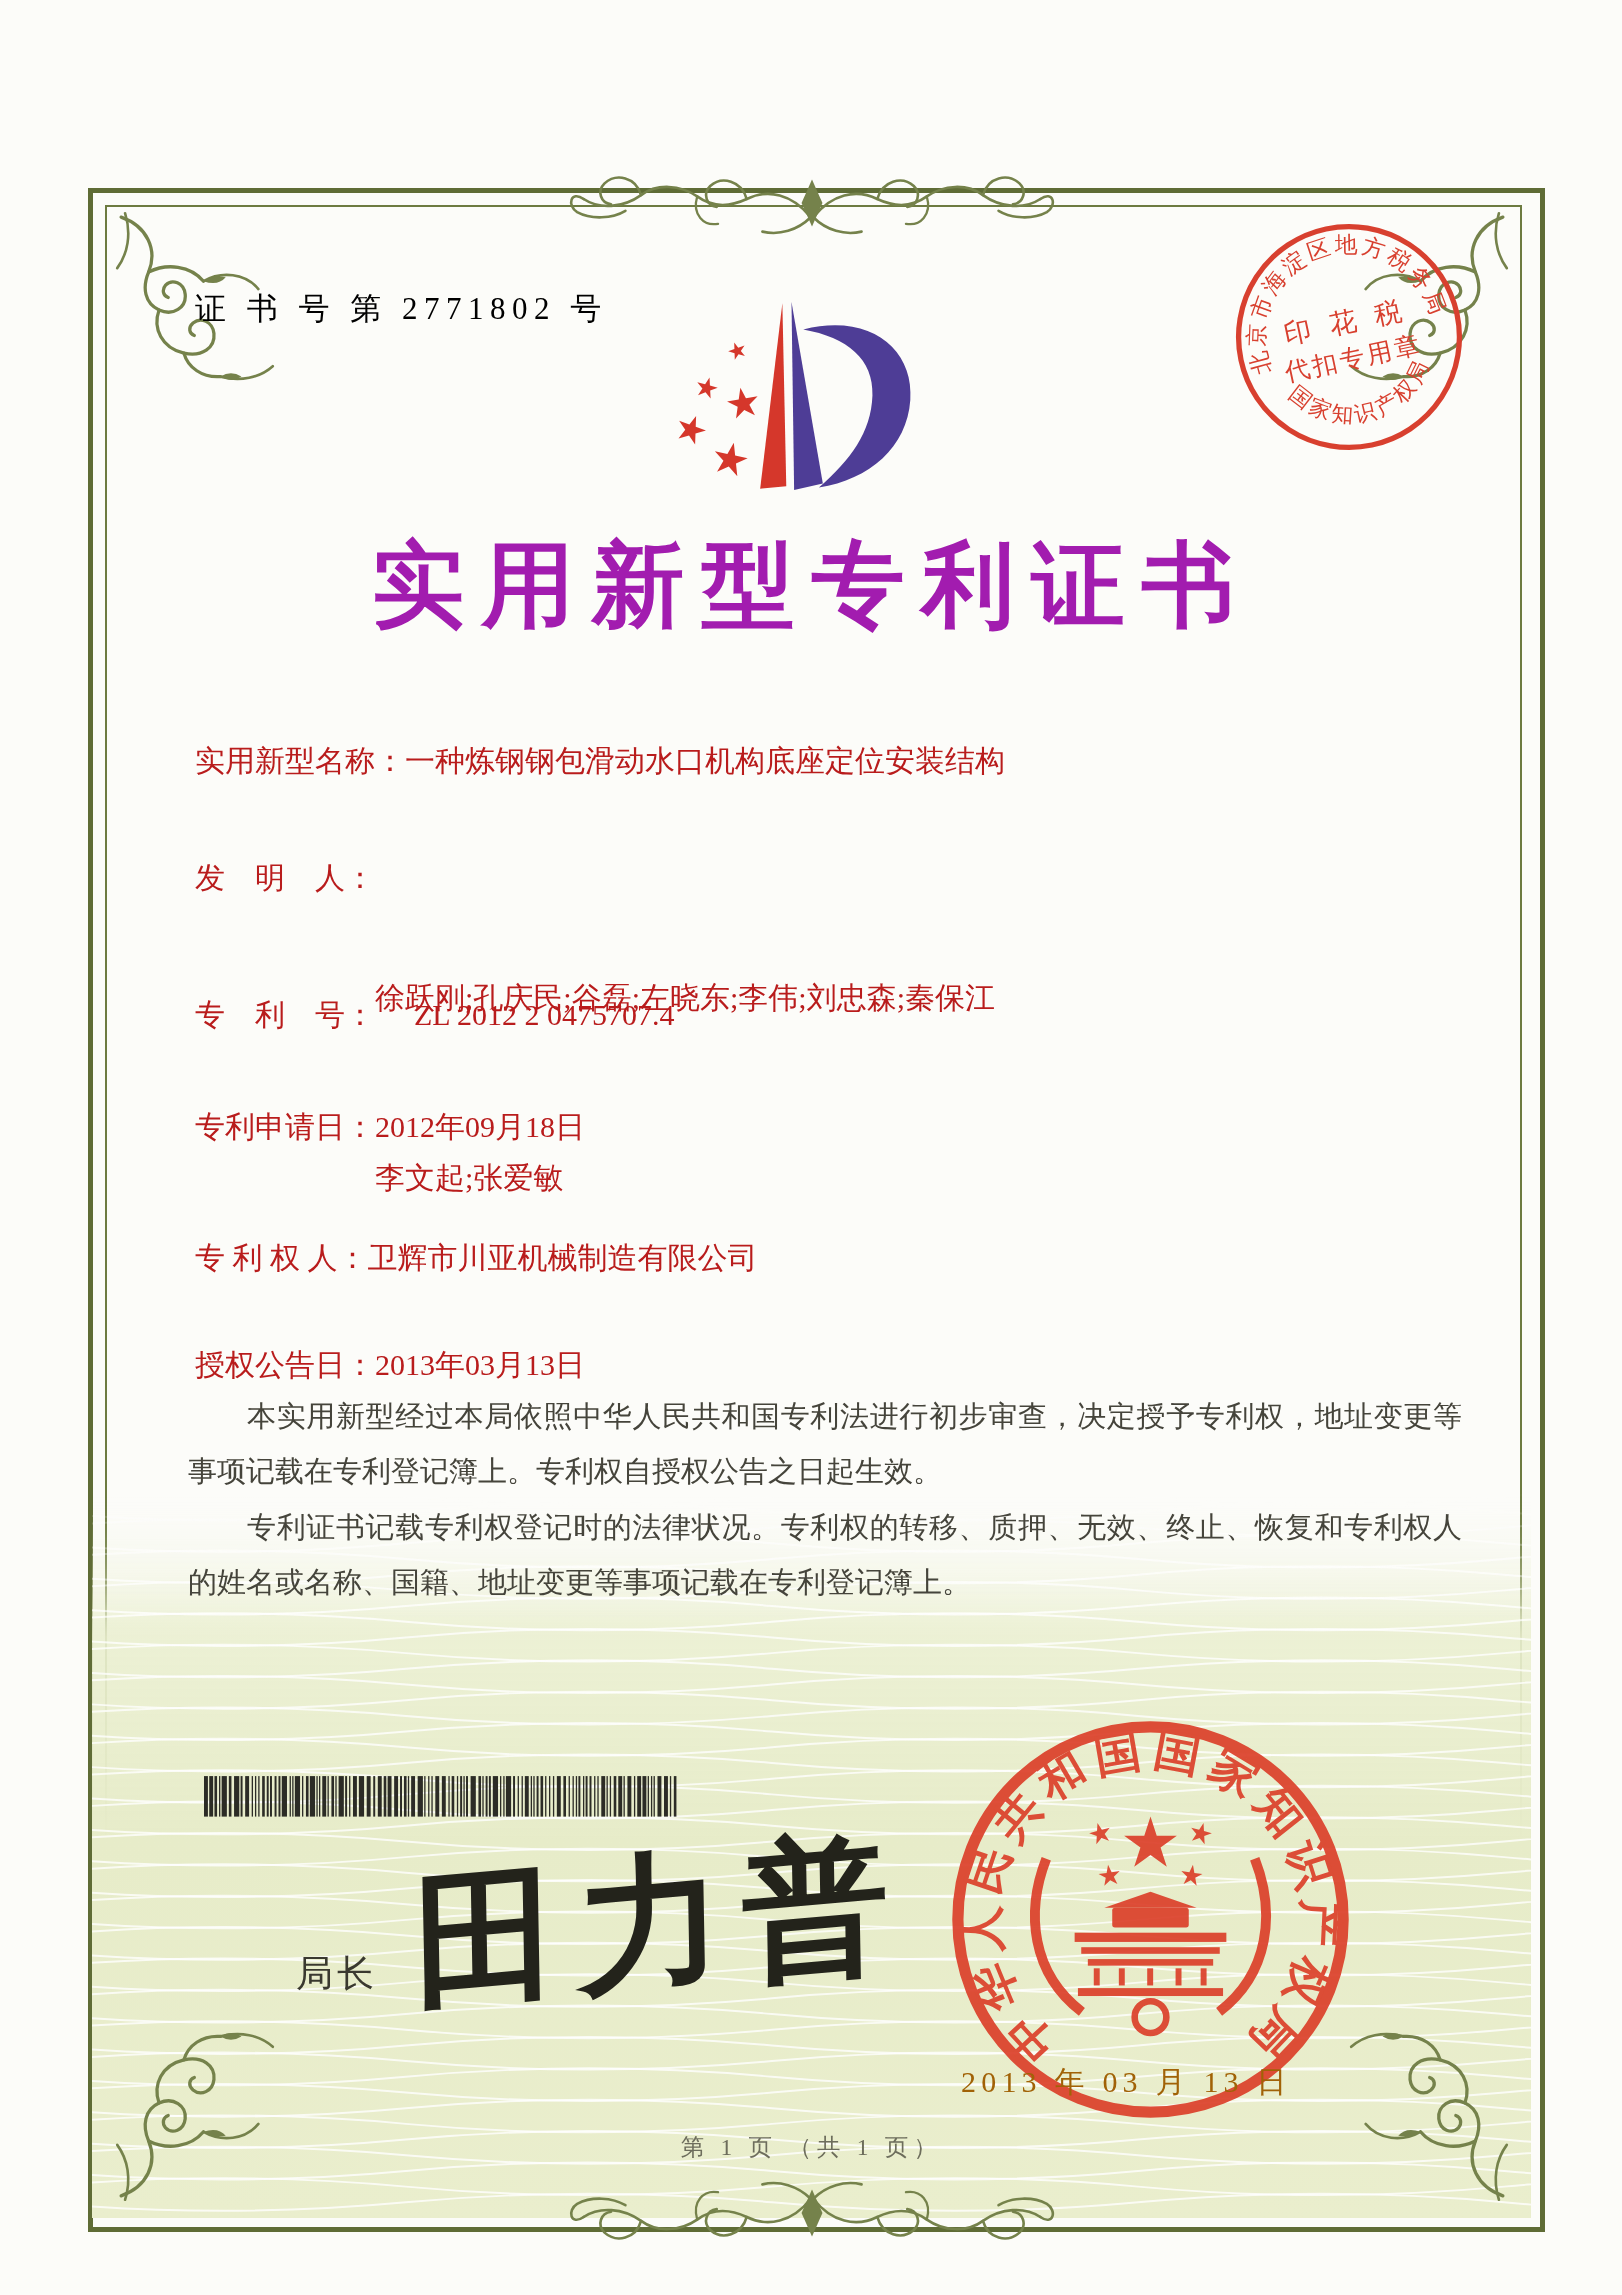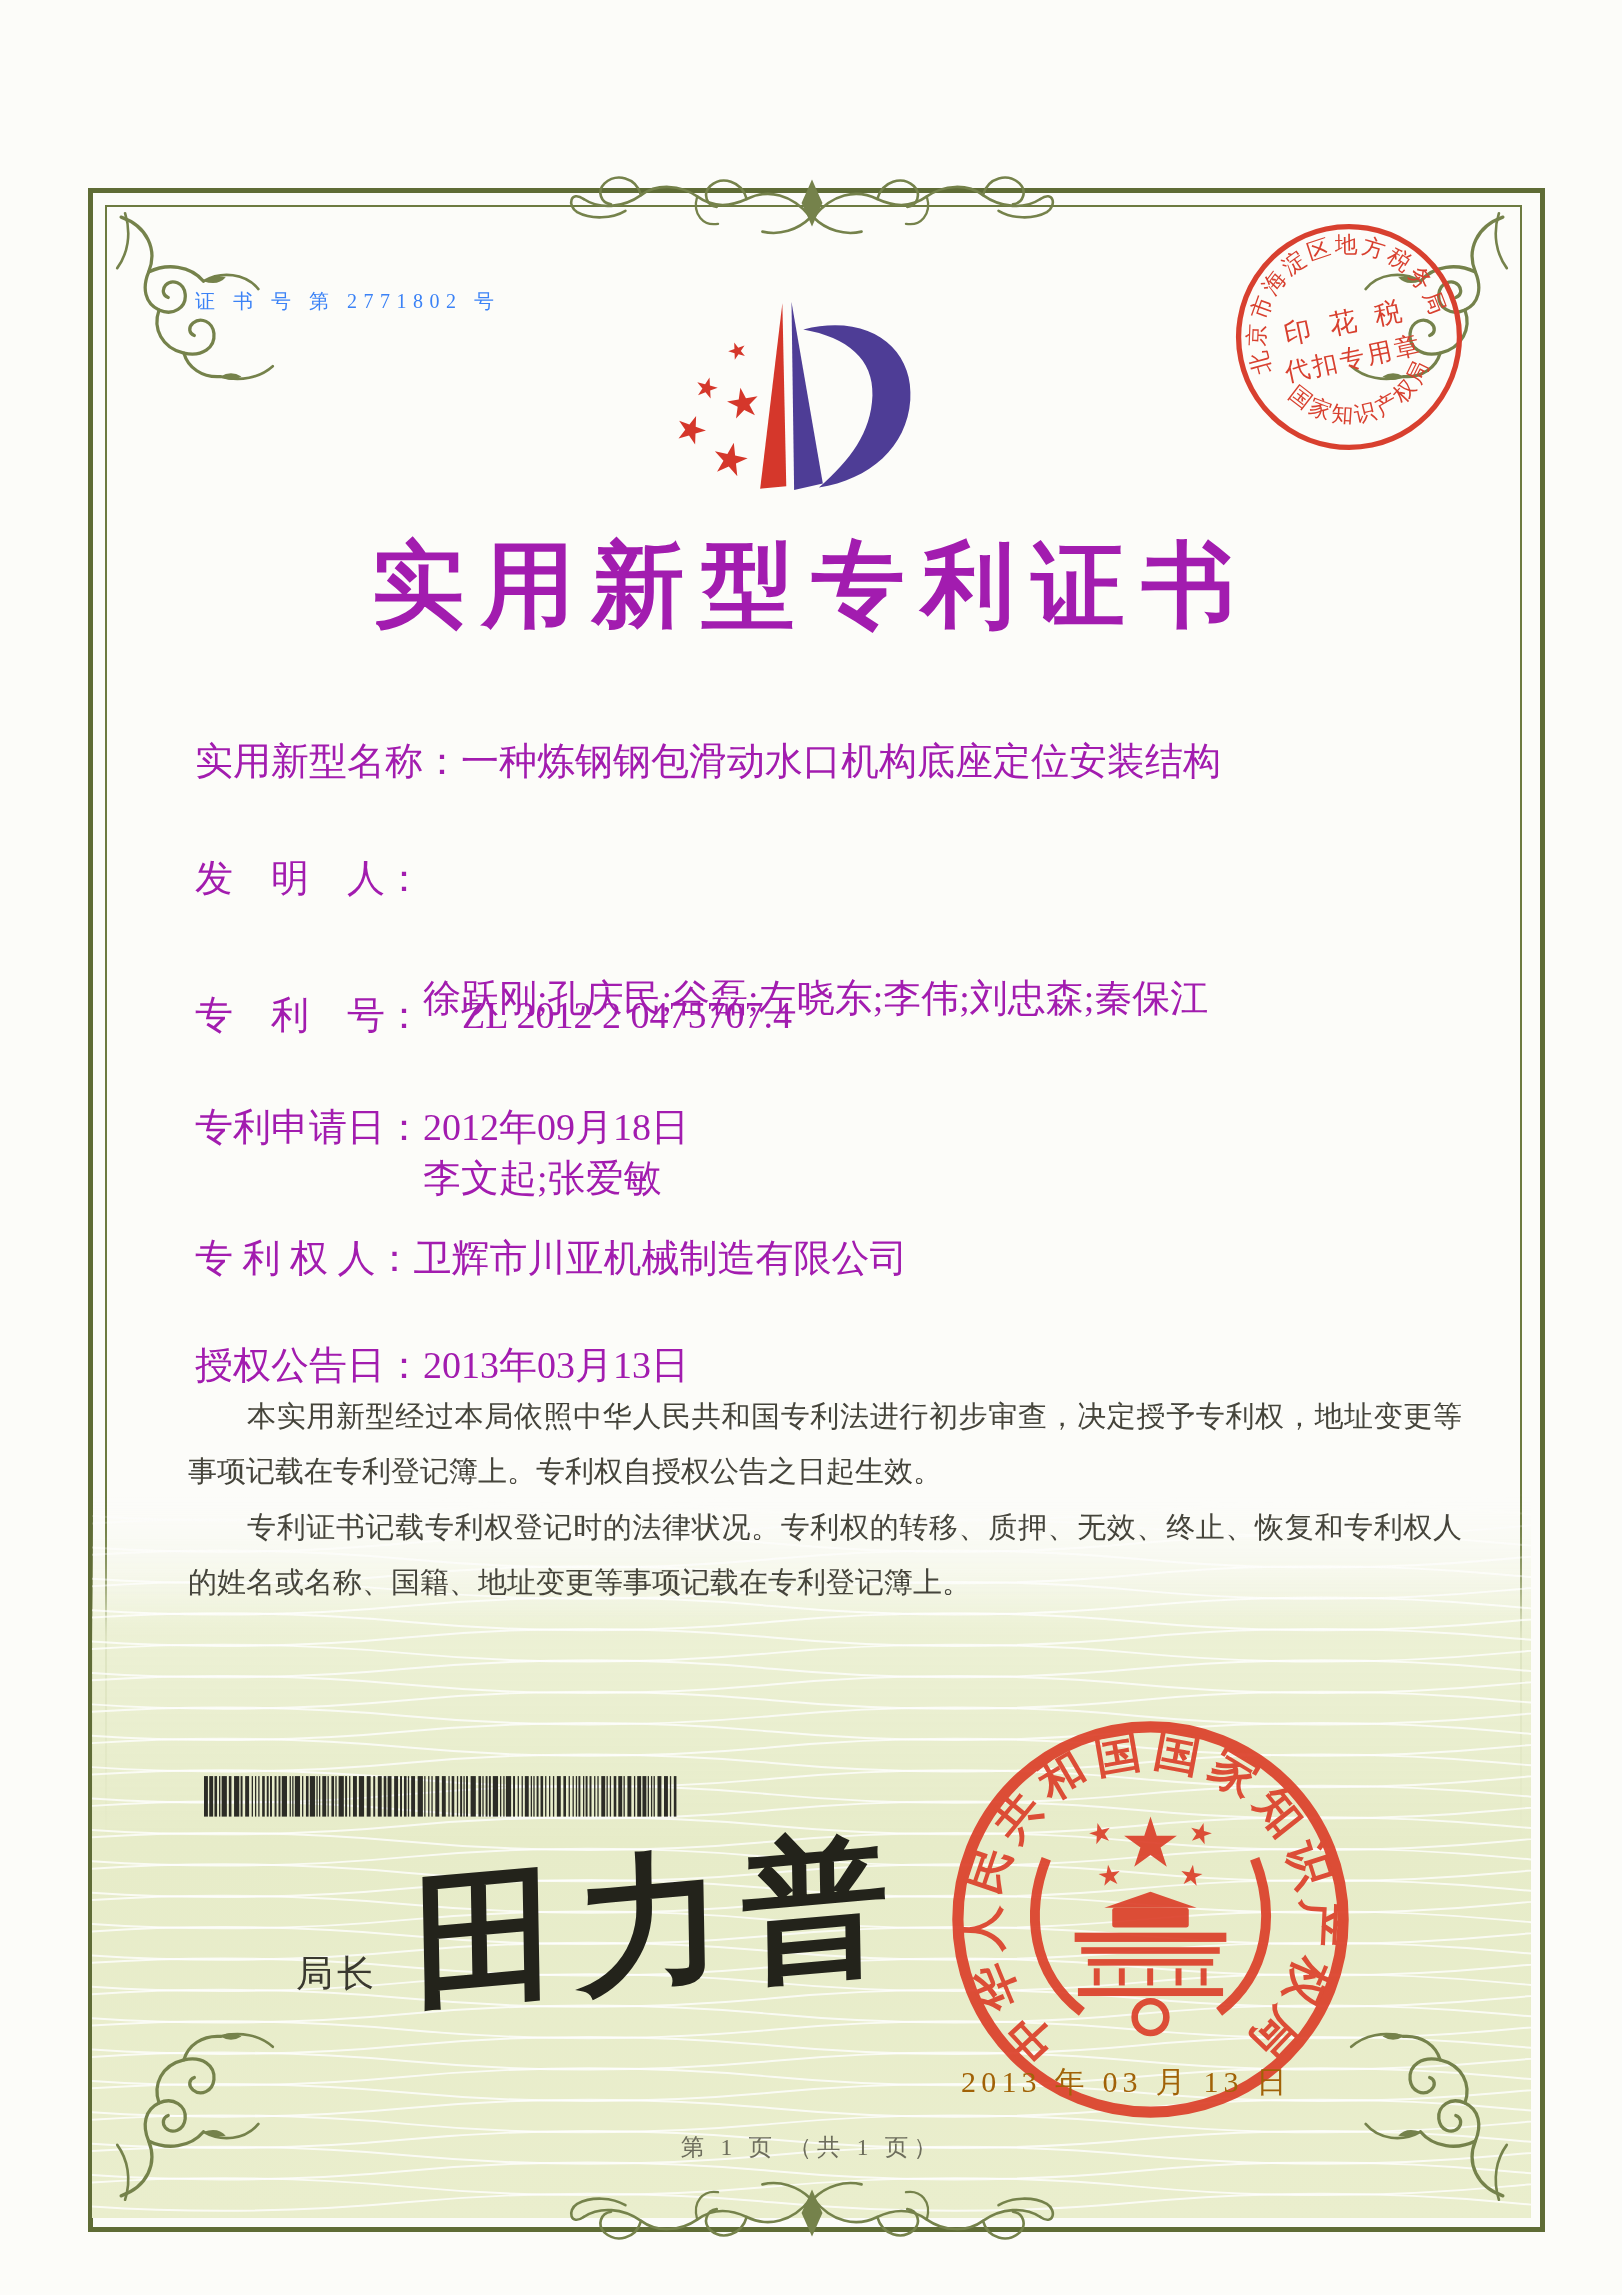--- a/index.html
+++ b/index.html
@@ -15,24 +15,24 @@
   .frame-inner{left:105px;top:205px;width:1413px;height:2000px;border:2px solid #6d7b41;}
   
   .waves{
     left:92px;top:1491px;width:1439px;height:727px;
     background:linear-gradient(180deg, rgba(238,241,216,0) 0%, rgba(234,239,208,.9) 20%, #e7ecc9 48%, #eaeecd 100%);
     -webkit-mask-image:linear-gradient(180deg, transparent 0%, #000 18%, #000 100%);
     mask-image:linear-gradient(180deg, transparent 0%, #000 18%, #000 100%);
   }
   .waves svg{display:block;}
   
-  .cert-no{left:195px;top:288px;font-size:20px;letter-spacing:6.5px;color:#3b82f6;}
+  .cert-no{left:195px;top:288px;font-size:31px;letter-spacing:6.5px;color:#000000;}
   .title{left:88px;top:523px;width:1447px;text-align:center;font-size:93px;font-weight:bold;
          letter-spacing:17px;color:#a21caf;}
-  .field{left:195px;width:1275px;font-size:38px;line-height:60px;display:flex;color:#a21caf;}
+  .field{left:195px;width:1275px;font-size:30px;line-height:60px;display:flex;color:#b91c1c;}
   .field .lab{white-space:pre;flex:0 0 auto;}
   .field .val{white-space:pre-wrap;}
   .f-name{top:731px;}
   .f-inventors{top:848px;}
   .f-patno{top:985px;gap:39px;}
   .f-filing{top:1097px;}
   .f-patentee{top:1228px;}
   .f-grant{top:1335px;}
   .body-text{left:188px;top:1389px;width:1274px;font-size:29px;line-height:55px;
              text-align:justify;color:#45443b;}

